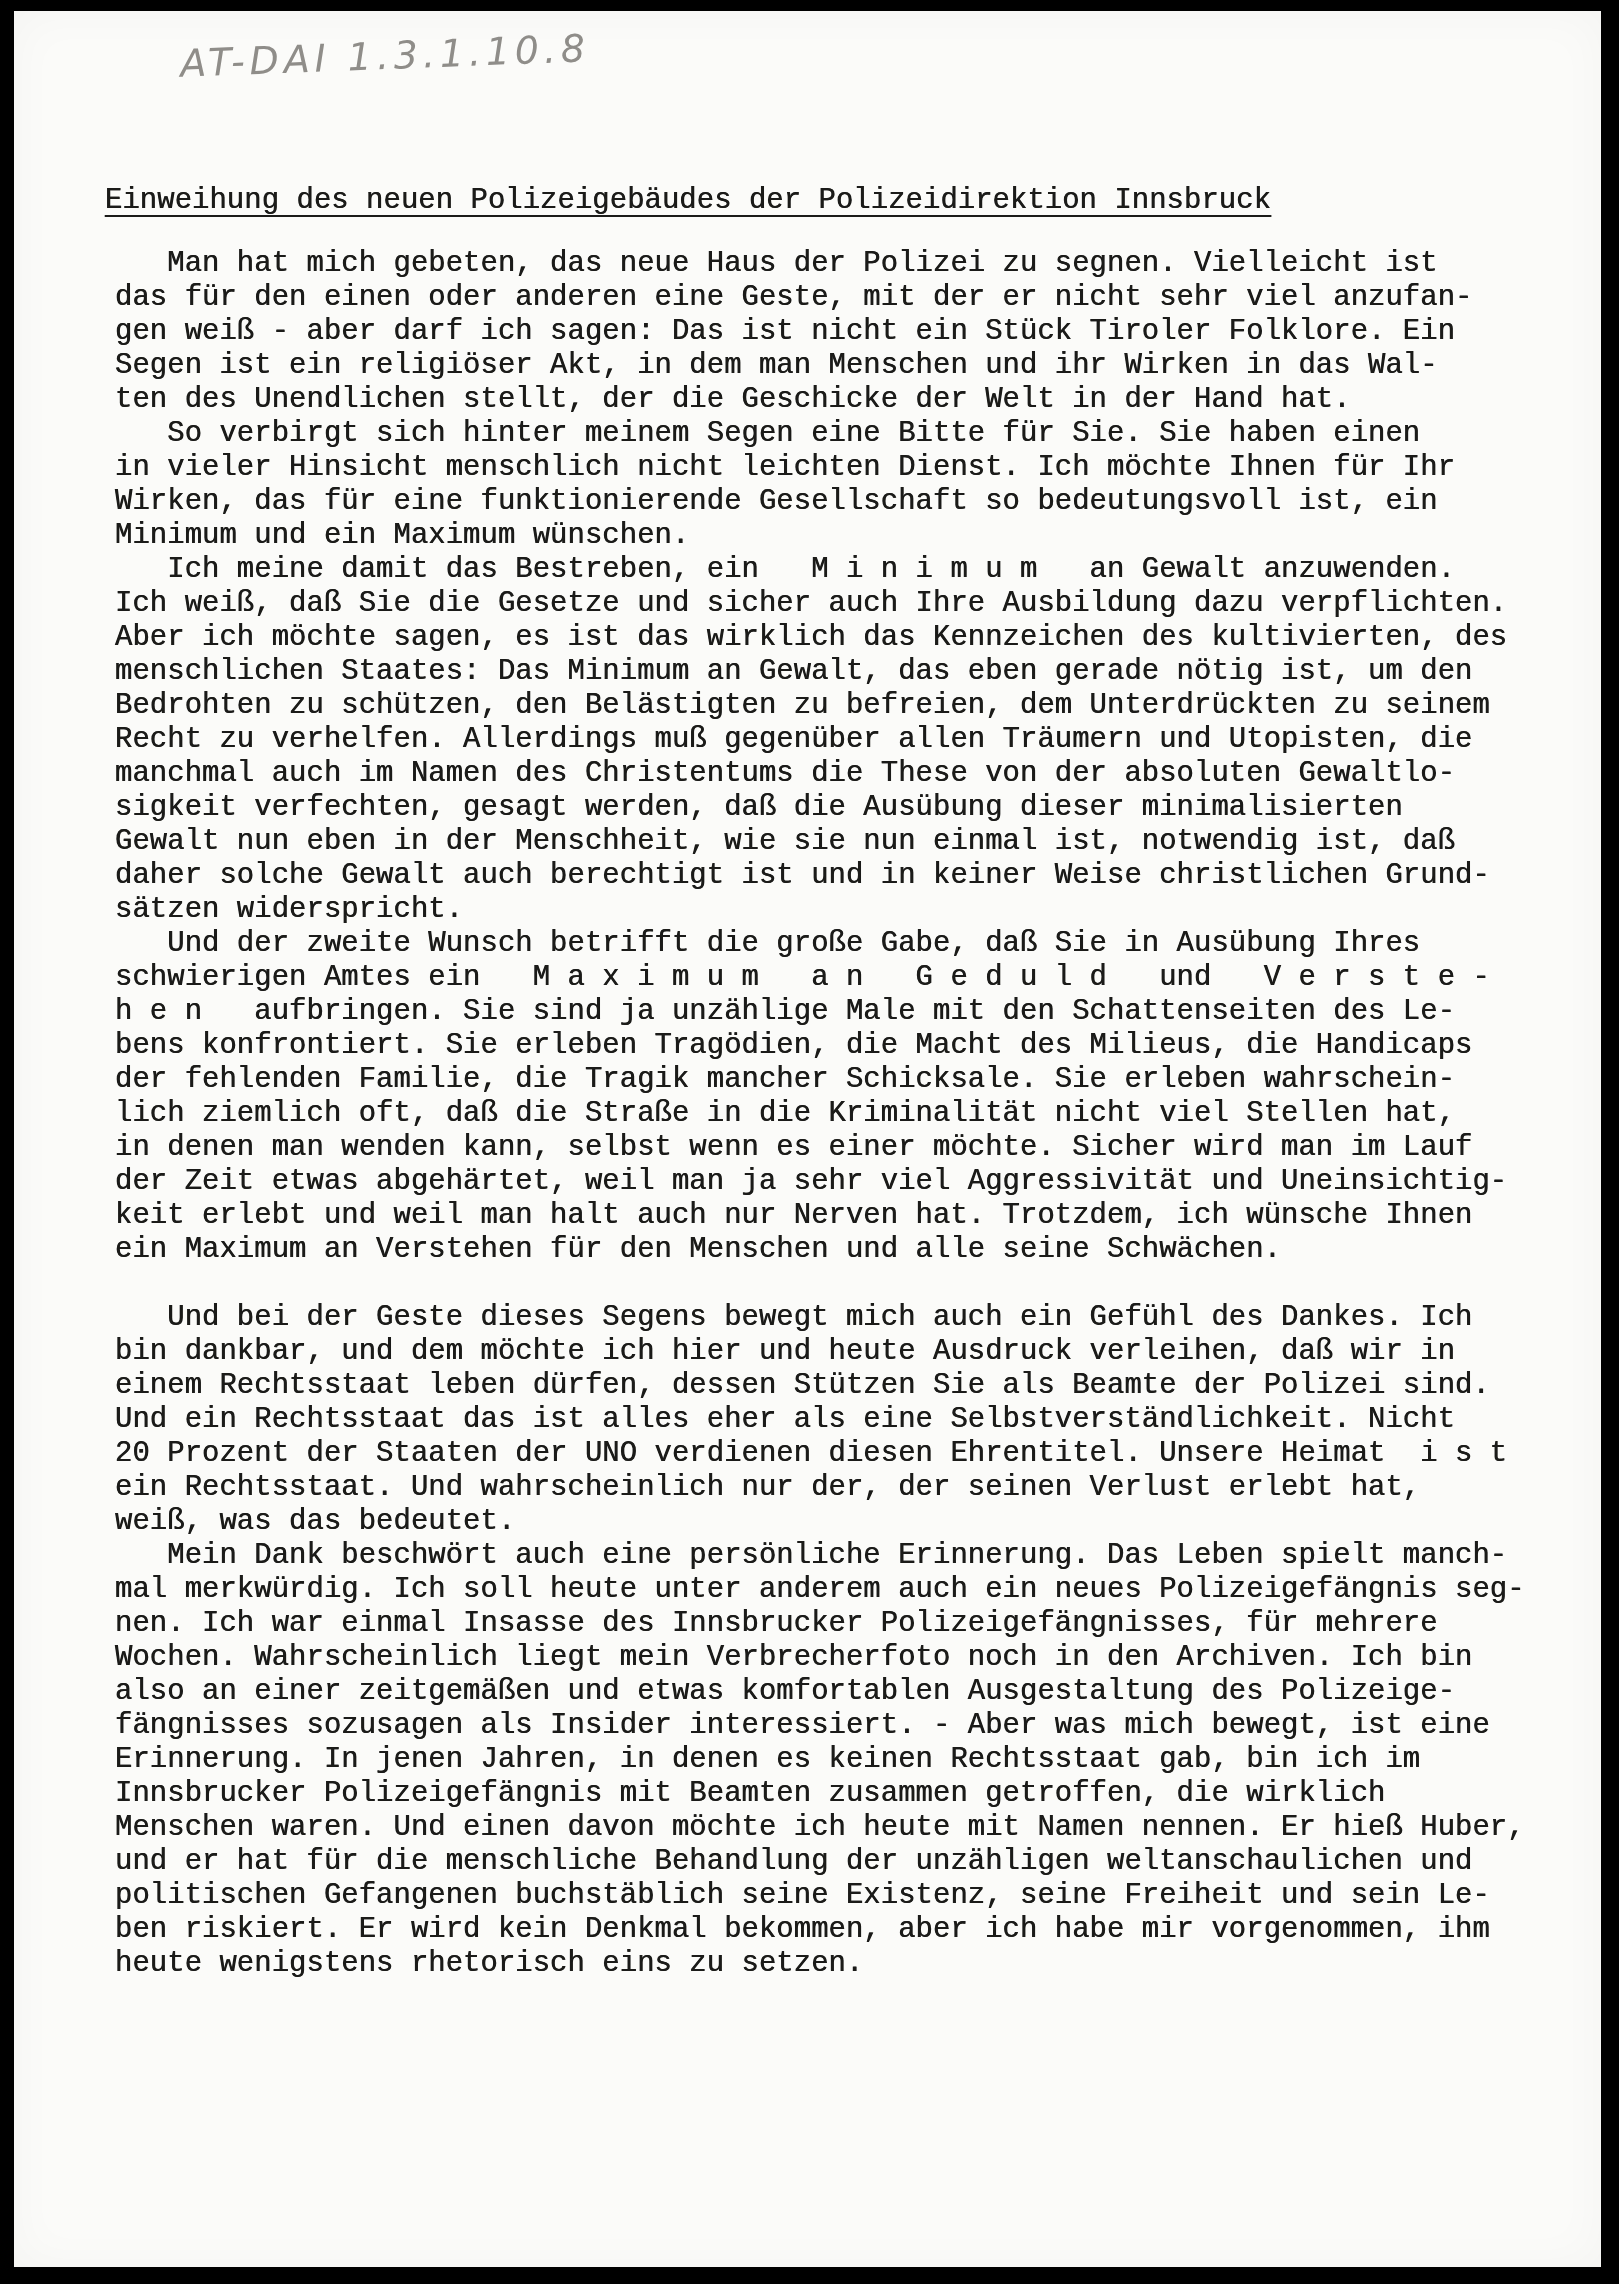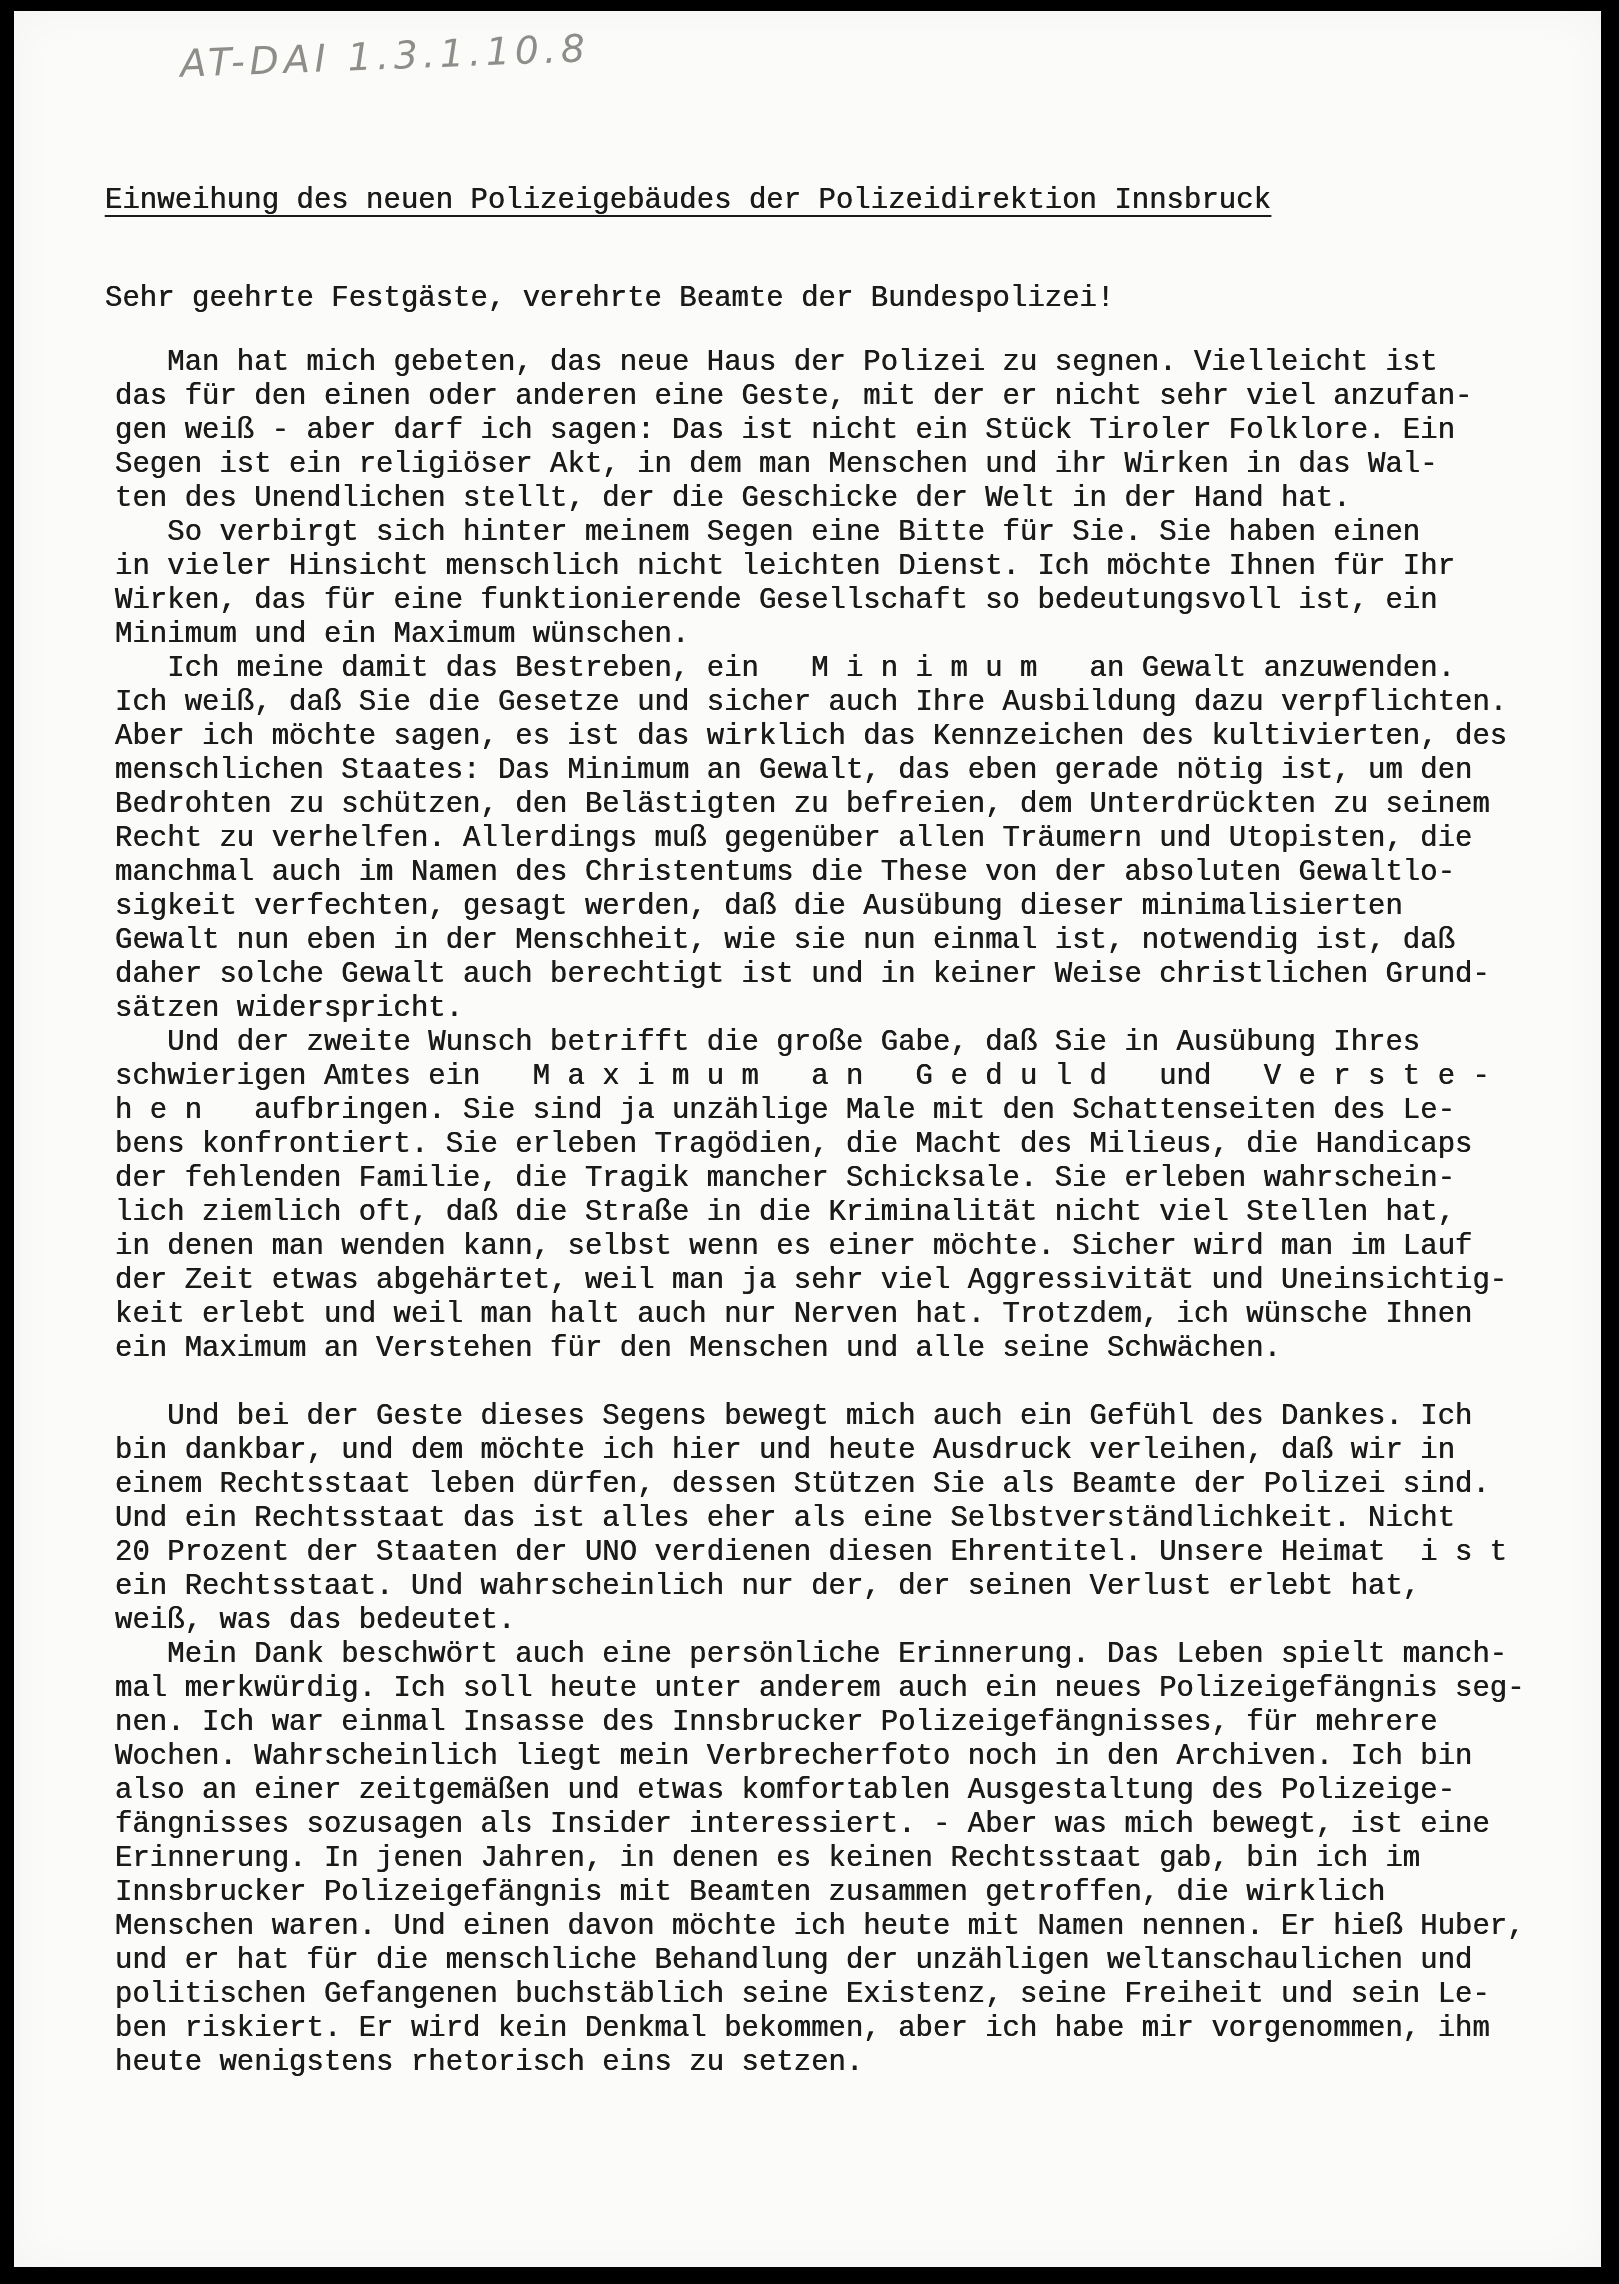--- a/index.html
+++ b/index.html
@@ -74,21 +74,20 @@
 </head>
 <body>
 
 <div class="paper">
   <div class="annotation">AT-DAI 1.3.1.10.8</div>
 
   <div class="doc">
     <div class="title"><span class="u">Einweihung des neuen Polizeigebäudes der Polizeidirektion Innsbruck</span></div>
 
 
-    <div class="salutation">Sehr geehrte Festgäste, verehrte Beamte der Bundespolizei!</div>
 
     <pre class="bodytext">   Man hat mich gebeten, das neue Haus der Polizei zu segnen. Vielleicht ist
 das für den einen oder anderen eine Geste, mit der er nicht sehr viel anzufan-
 gen weiß - aber darf ich sagen: Das ist nicht ein Stück Tiroler Folklore. Ein
 Segen ist ein religiöser Akt, in dem man Menschen und ihr Wirken in das Wal-
 ten des Unendlichen stellt, der die Geschicke der Welt in der Hand hat.
    So verbirgt sich hinter meinem Segen eine Bitte für Sie. Sie haben einen
 in vieler Hinsicht menschlich nicht leichten Dienst. Ich möchte Ihnen für Ihr
 Wirken, das für eine funktionierende Gesellschaft so bedeutungsvoll ist, ein
 Minimum und ein Maximum wünschen.

